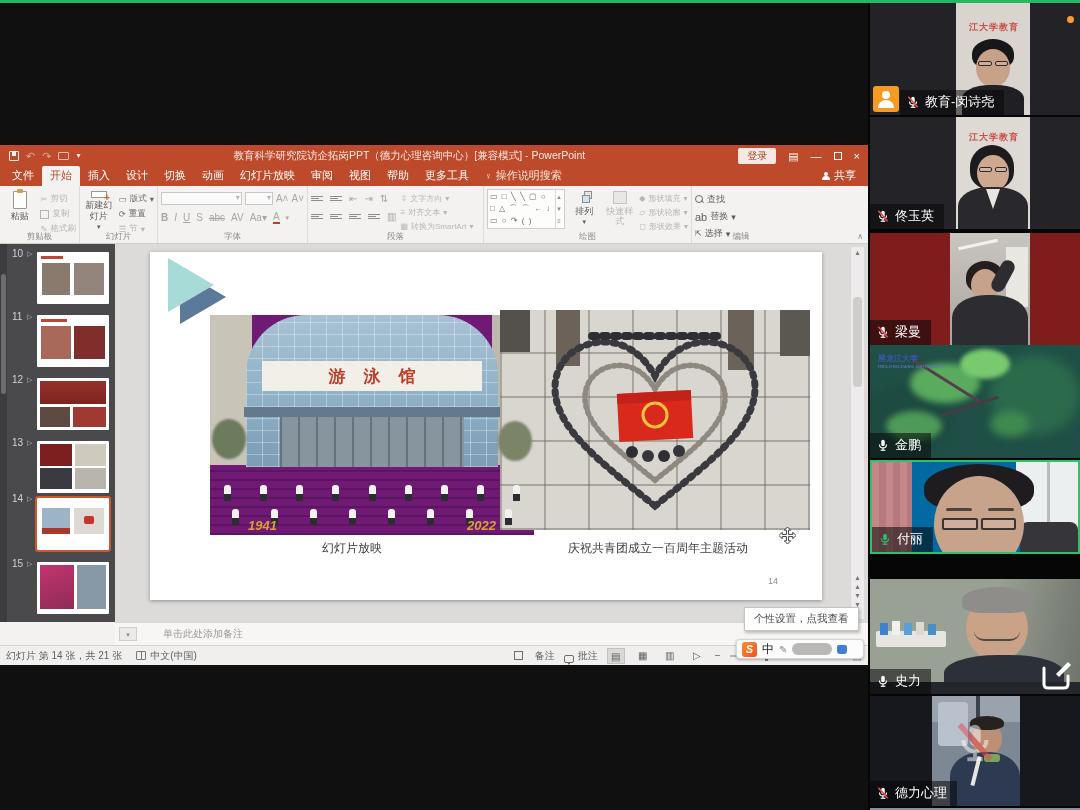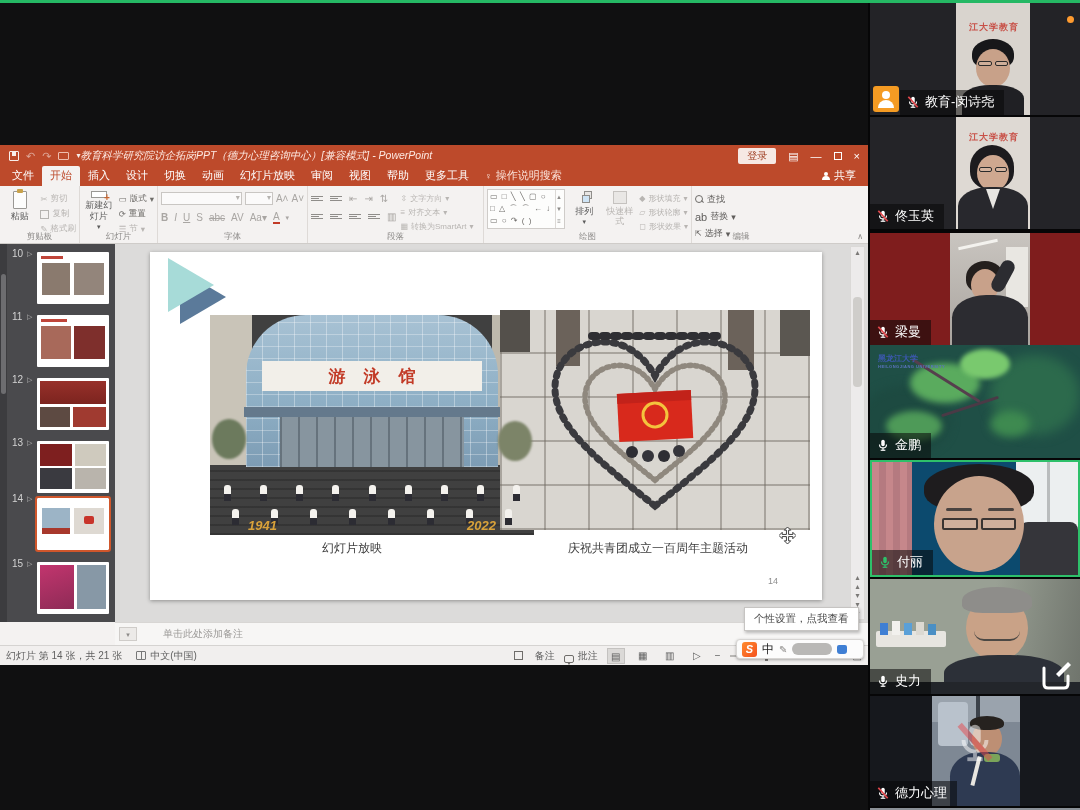--- a/index.html
+++ b/index.html
@@ -8,21 +8,21 @@
   .share-border{position:absolute;left:0;top:0;width:1080px;height:3px;background:#25b864;z-index:90;}
 
   
   .ppt{position:absolute;left:0;top:145px;width:868px;height:520px;background:#f4f2f1;z-index:10;}
   .titlebar{height:22px;background:#bd4a2b;display:flex;align-items:center;color:#fff;}
   .qat{display:flex;gap:7px;padding-left:9px;font-size:11px;align-items:center;}
   .qat span{opacity:.9;line-height:1;}
   .ic-save{width:10px;height:10px;border:1px solid #fff;border-radius:1px;position:relative;display:inline-block;}
   .ic-save:after{content:"";position:absolute;left:2px;top:0;width:4px;height:4px;background:#fff;}
   .ic-mon{width:11px;height:8px;border:1px solid #f4cabd;display:inline-block;border-radius:1px;}
-  .tb-title{flex:1;text-align:left;font-size:10.5px;white-space:nowrap;overflow:hidden;color:#fde8e1;font-style:italic;}
+  .tb-title{flex:1;text-align:center;font-size:10.5px;white-space:nowrap;overflow:hidden;color:#fde8e1;}
   .tb-right{display:flex;align-items:center;gap:12px;padding-right:8px;}
   .login-btn{background:#f6e9e4;color:#9c3a1d;font-size:10px;padding:1px 9px;border-radius:2px;}
   .win-restore{width:8px;height:8px;border:1px solid #fff;display:inline-block;}
   .win-glyph{font-size:11px;color:#fff;line-height:1;}
   .tabrow{height:19px;background:#bd4a2b;display:flex;align-items:flex-end;color:#fff;font-size:11px;padding-left:4px;}
   .tab{padding:2px 8px 3px;white-space:nowrap;}
   .tab.active{background:#f4f2f1;color:#bd4a2b;border-radius:2px 2px 0 0;}
   .tab-search{display:flex;align-items:center;gap:4px;margin-left:8px;padding-bottom:3px;color:#fbe3da;}
   .tab-share{margin-left:auto;display:flex;align-items:center;gap:4px;padding:0 12px 3px 0;}
   .p-ic{width:8px;height:8px;position:relative;display:inline-block;}
@@ -69,21 +69,21 @@
   .tmark{position:absolute;left:27px;font-size:7px;color:#bfbfbf;}
   .titem{position:absolute;left:37px;width:72px;height:52px;background:#fff;border-radius:1px;}
   .titem.sel{outline:2px solid #d0562b;}
   .titem div,.titem i{position:absolute;}
 
   .canvas{position:absolute;left:115px;right:0;top:0;bottom:0;background:#dcdbda;}
   .slide{position:absolute;left:35px;top:8px;width:672px;height:348px;background:#fff;box-shadow:0 1px 4px rgba(0,0,0,.35);}
   .dec-arrow{position:absolute;left:18px;top:6px;width:0;height:0;border-left:46px solid #a7dbd8;border-top:27px solid transparent;border-bottom:27px solid transparent;z-index:2;}
   .dec-arrow-sh{position:absolute;left:30px;top:18px;width:0;height:0;border-left:46px solid #5b7a9a;border-top:27px solid transparent;border-bottom:27px solid transparent;z-index:1;}
 
-  .photoL{position:absolute;left:60px;top:63px;width:324px;height:220px;background:#404040;overflow:hidden;}
+  .photoL{position:absolute;left:60px;top:63px;width:324px;height:220px;background:#701a75;overflow:hidden;}
   .photoL .wallL{position:absolute;left:0;top:0;width:42px;height:150px;background:#c9c4b8;}
   .photoL .wallR{position:absolute;right:0;top:0;width:42px;height:150px;background:#beb9ad;}
   .photoL .glass{position:absolute;left:36px;right:36px;top:0;height:152px;border-radius:60px 60px 0 0;background:linear-gradient(180deg,#a8c2d4 0%,#8fb0c6 55%,#7d9cb4 100%);}
   .photoL .glass:after{content:"";position:absolute;inset:0;border-radius:60px 60px 0 0;background:repeating-linear-gradient(90deg,rgba(255,255,255,.35) 0 1px,transparent 1px 16px),repeating-linear-gradient(0deg,rgba(255,255,255,.3) 0 1px,transparent 1px 12px);}
   .photoL .sign{position:absolute;left:52px;right:52px;top:46px;height:30px;background:#f2efe9;display:flex;align-items:center;justify-content:center;z-index:3;}
   .photoL .sign span{color:#c23b27;font-weight:bold;font-size:17px;letter-spacing:18px;text-indent:18px;}
   .photoL .canopy{position:absolute;left:34px;right:34px;top:92px;height:10px;background:#64798c;z-index:3;}
   .photoL .entr{position:absolute;left:70px;right:70px;top:102px;height:50px;background:#87959f;z-index:2;background-image:repeating-linear-gradient(90deg,rgba(40,50,60,.35) 0 2px,transparent 2px 18px);}
   .photoL .tree{position:absolute;width:34px;height:40px;border-radius:50%;background:#6c7a5d;filter:blur(1px);z-index:2;}
   .photoL .steps{position:absolute;left:0;right:0;bottom:0;height:70px;background:linear-gradient(180deg,#b23b2e,#8c2a22);background-image:repeating-linear-gradient(0deg,rgba(0,0,0,.18) 0 2px,transparent 2px 9px);}
@@ -628,21 +628,21 @@
         <svg width="14" height="14" viewBox="0 0 24 24">
             <rect x="9" y="3" width="6" height="11" rx="3" fill="#fff"></rect>
             <path d="M6 11a6 6 0 0 0 12 0" fill="none" stroke="#fff" stroke-width="2"></path>
             <line x1="12" y1="17" x2="12" y2="21" stroke="#fff" stroke-width="2"></line>
             <line x1="8" y1="21" x2="16" y2="21" stroke="#fff" stroke-width="2"></line>
           </svg>
         <span>金鹏</span>
       </div>
     </div>
 
-    <div class="tile" style="top:460px;height:117px;background:#0c4a6e;border:2px solid #2ec06a">
+    <div class="tile" style="top:460px;height:94px;background:#0369a1;border:2px solid #2ec06a">
       <div class="strip" style="left:0;width:206px">
         <span style="position:absolute;left:0;top:0;bottom:0;width:40px;background:repeating-linear-gradient(90deg,#c6878b 0 7px,#b57a80 7px 14px)"></span>
         <span style="position:absolute;right:0;top:0;width:62px;height:70px;background:#eceff0"></span>
         <span style="position:absolute;right:28px;top:0;width:3px;height:70px;background:#b9bcbd"></span>
         <span style="position:absolute;right:0;top:60px;width:58px;height:53px;background:#35353a;border-radius:8px 8px 0 0"></span>
         <span class="hair" style="left:52px;top:2px;width:110px;height:48px;background:#1e1c1e"></span>
         <span class="head" style="left:62px;top:14px;width:90px;height:96px;background:#c8a38c"></span>
         <span class="glasses" style="left:70px;top:56px;width:74px;height:12px">
             <i style="border-width:2px;border-color:#3a3432"></i>
             <i style="border-width:2px;border-color:#3a3432"></i>

